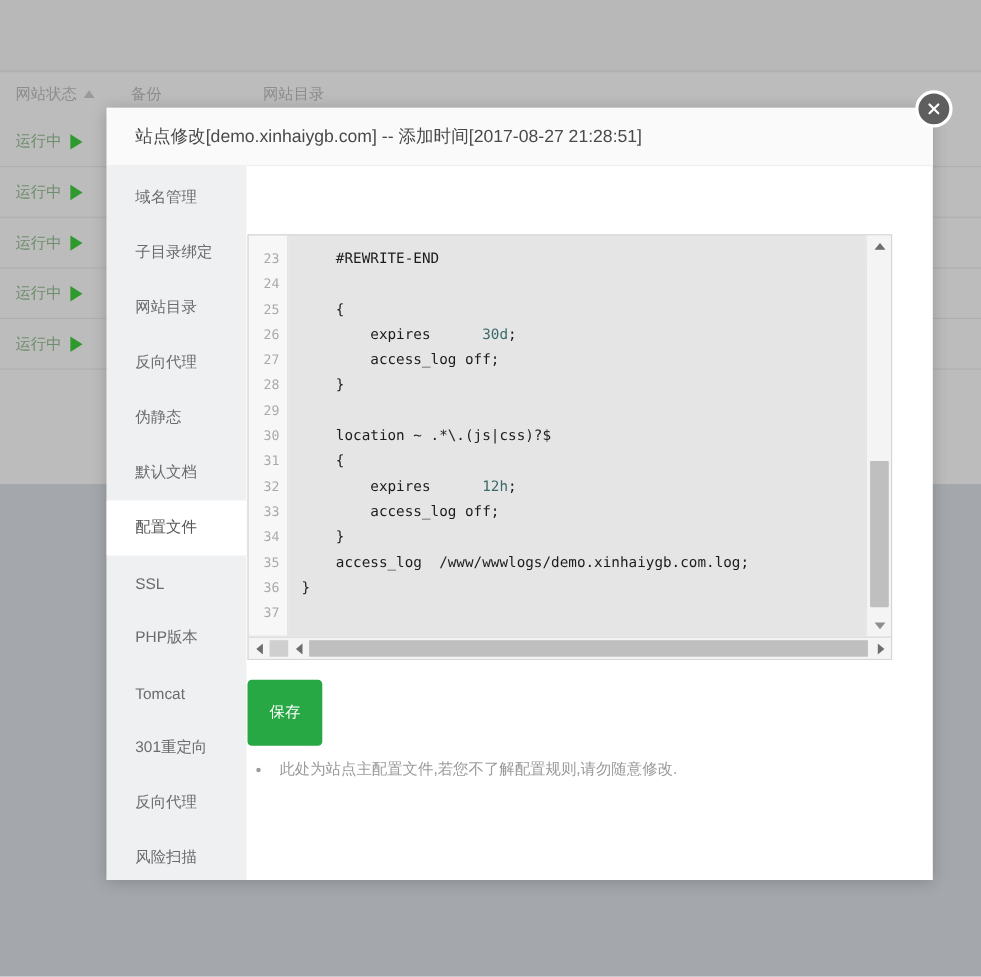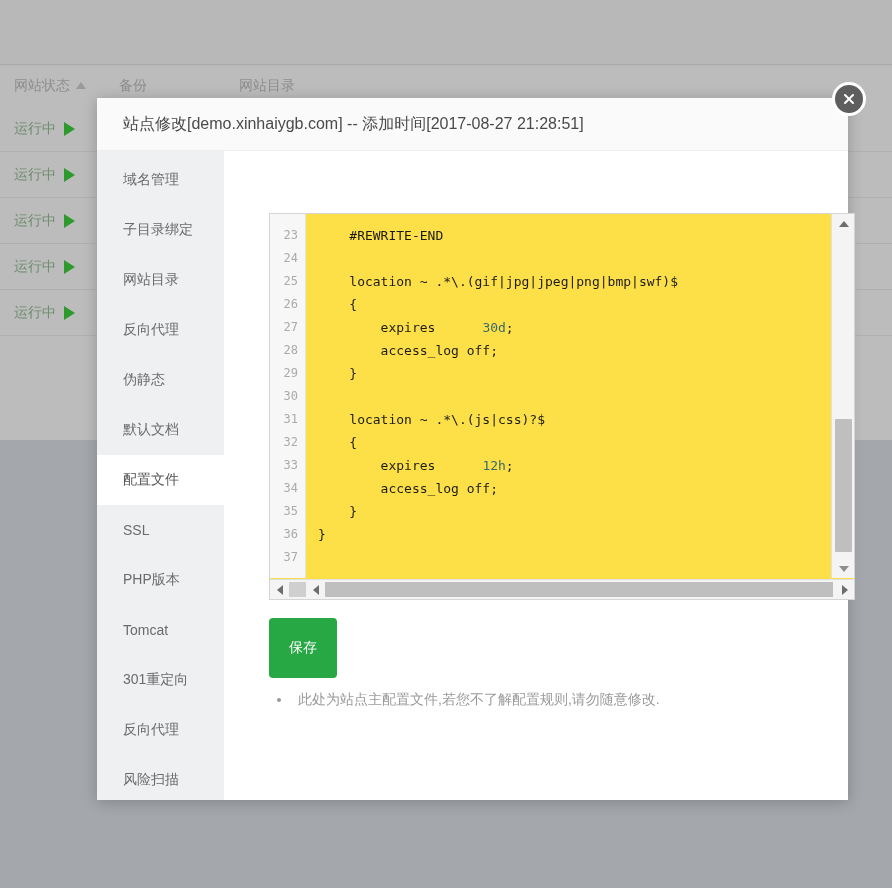--- a/index.html
+++ b/index.html
@@ -105,21 +105,20 @@
     cursor: pointer;
     display: flex;
     align-items: center;
     justify-content: center;
   }
   #close-btn svg { display: block; }
 
   #modal-body {
     display: flex;
     height: 649px;
-    gap: 44px;
   }
 
   
   #sidebar {
     width: 127px;
     flex: 0 0 127px;
     background: #eef0f1;
     padding-top: 4px;
   }
   .side-item {
@@ -142,21 +141,21 @@
     padding: 62px 0 0 20px;
     position: relative;
   }
 
   
   #editor {
     position: absolute;
     left: 1px; top: 62px;
     width: 586px; height: 387px;
     border: 1px solid #d5d5d5;
-    background: #fde047;
+    background: #e5e5e5;
     overflow: hidden;
   }
   #code-area {
     position: absolute;
     left: 0; top: 0;
     right: 24px; bottom: 21px;
     display: flex;
     overflow: hidden;
   }
   #gutter {
@@ -388,31 +387,31 @@
                 <div class="lnum">32</div>
                 <div class="lnum">33</div>
                 <div class="lnum">34</div>
                 <div class="lnum">35</div>
                 <div class="lnum">36</div>
                 <div class="lnum">37</div>
               </div>
             <div id="code">
                 <div class="cline">    #REWRITE-END</div>
                 <div class="cline"></div>
-                <div class="cline">    location ~ .*\.(gif|jpg|jpeg|png|bmp|swf)$</div>
                 <div class="cline">    {</div>
                 <div class="cline">        expires      <span class="num">30d</span>;</div>
                 <div class="cline">        access_log off;</div>
                 <div class="cline">    }</div>
                 <div class="cline"></div>
                 <div class="cline">    location ~ .*\.(js|css)?$</div>
                 <div class="cline">    {</div>
                 <div class="cline">        expires      <span class="num">12h</span>;</div>
                 <div class="cline">        access_log off;</div>
                 <div class="cline">    }</div>
+                <div class="cline">    access_log  /www/wwwlogs/demo.xinhaiygb.com.log;</div>
                 <div class="cline">}</div>
               </div>
           </div>
 
           <div id="vscroll">
             <div class="sb-arrow top">
                 <span class="tri-up"></span>
               </div>
             <div id="vthumb"></div>
             <div class="sb-arrow bot">

